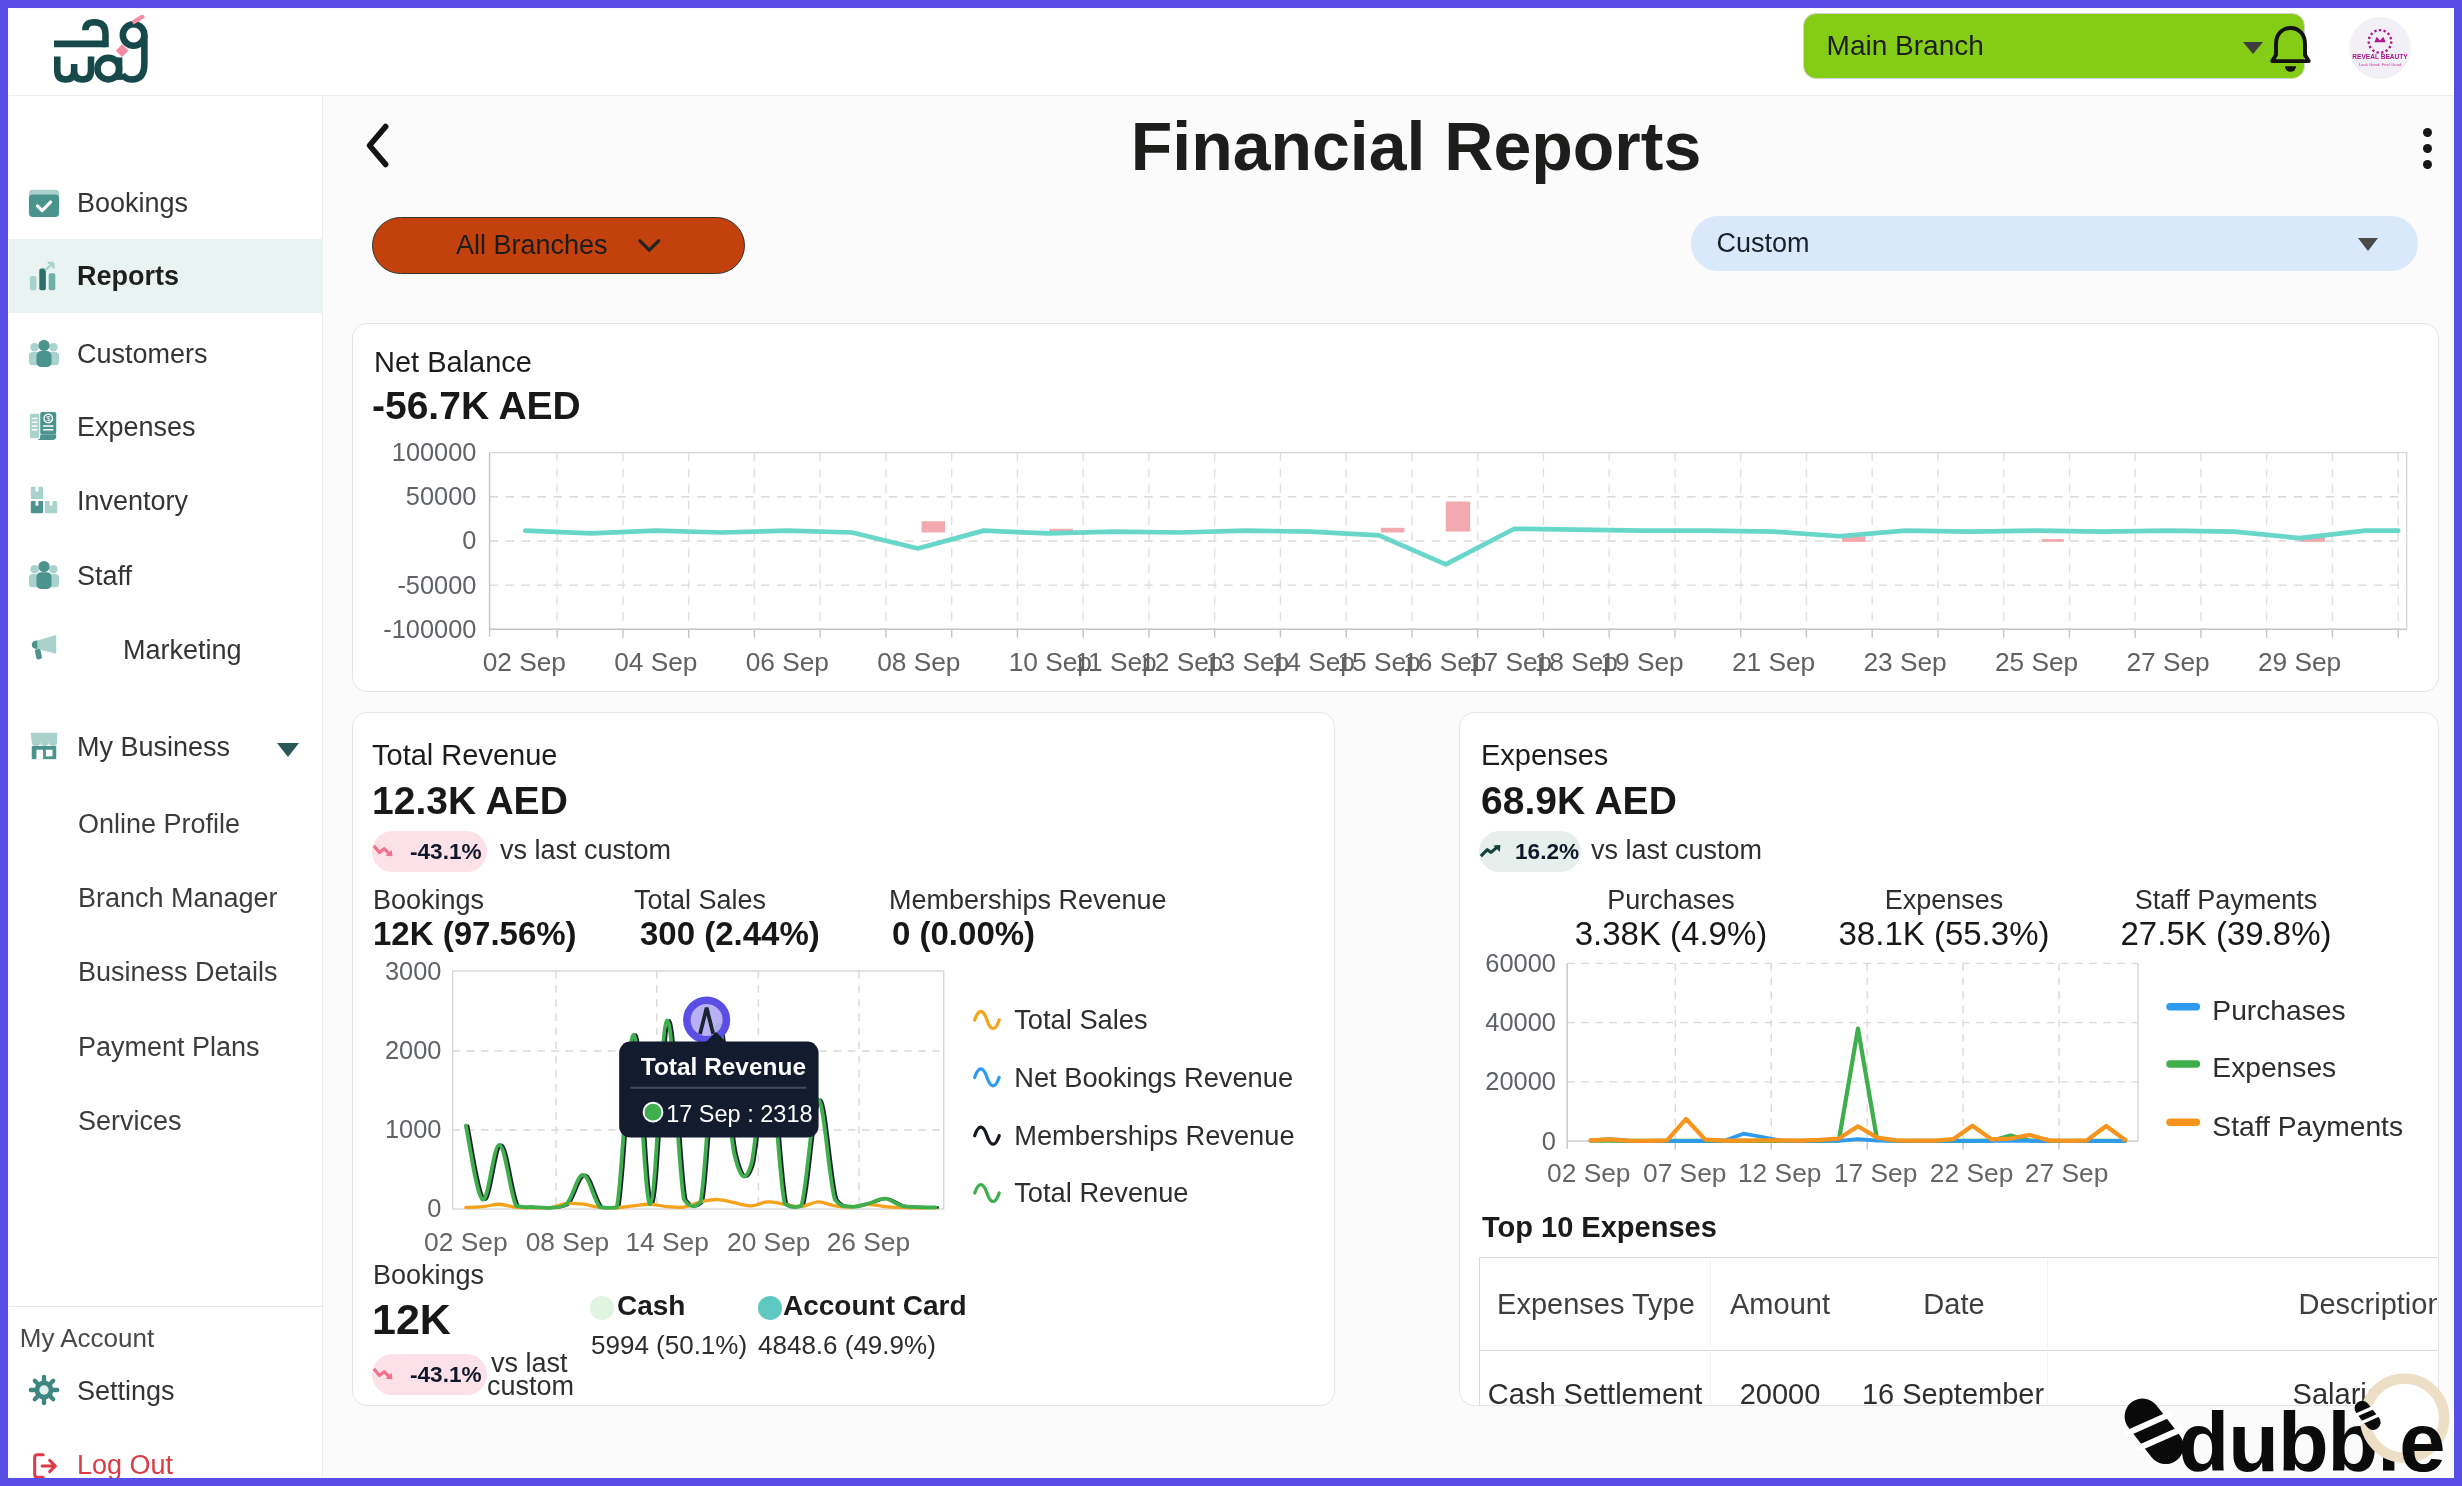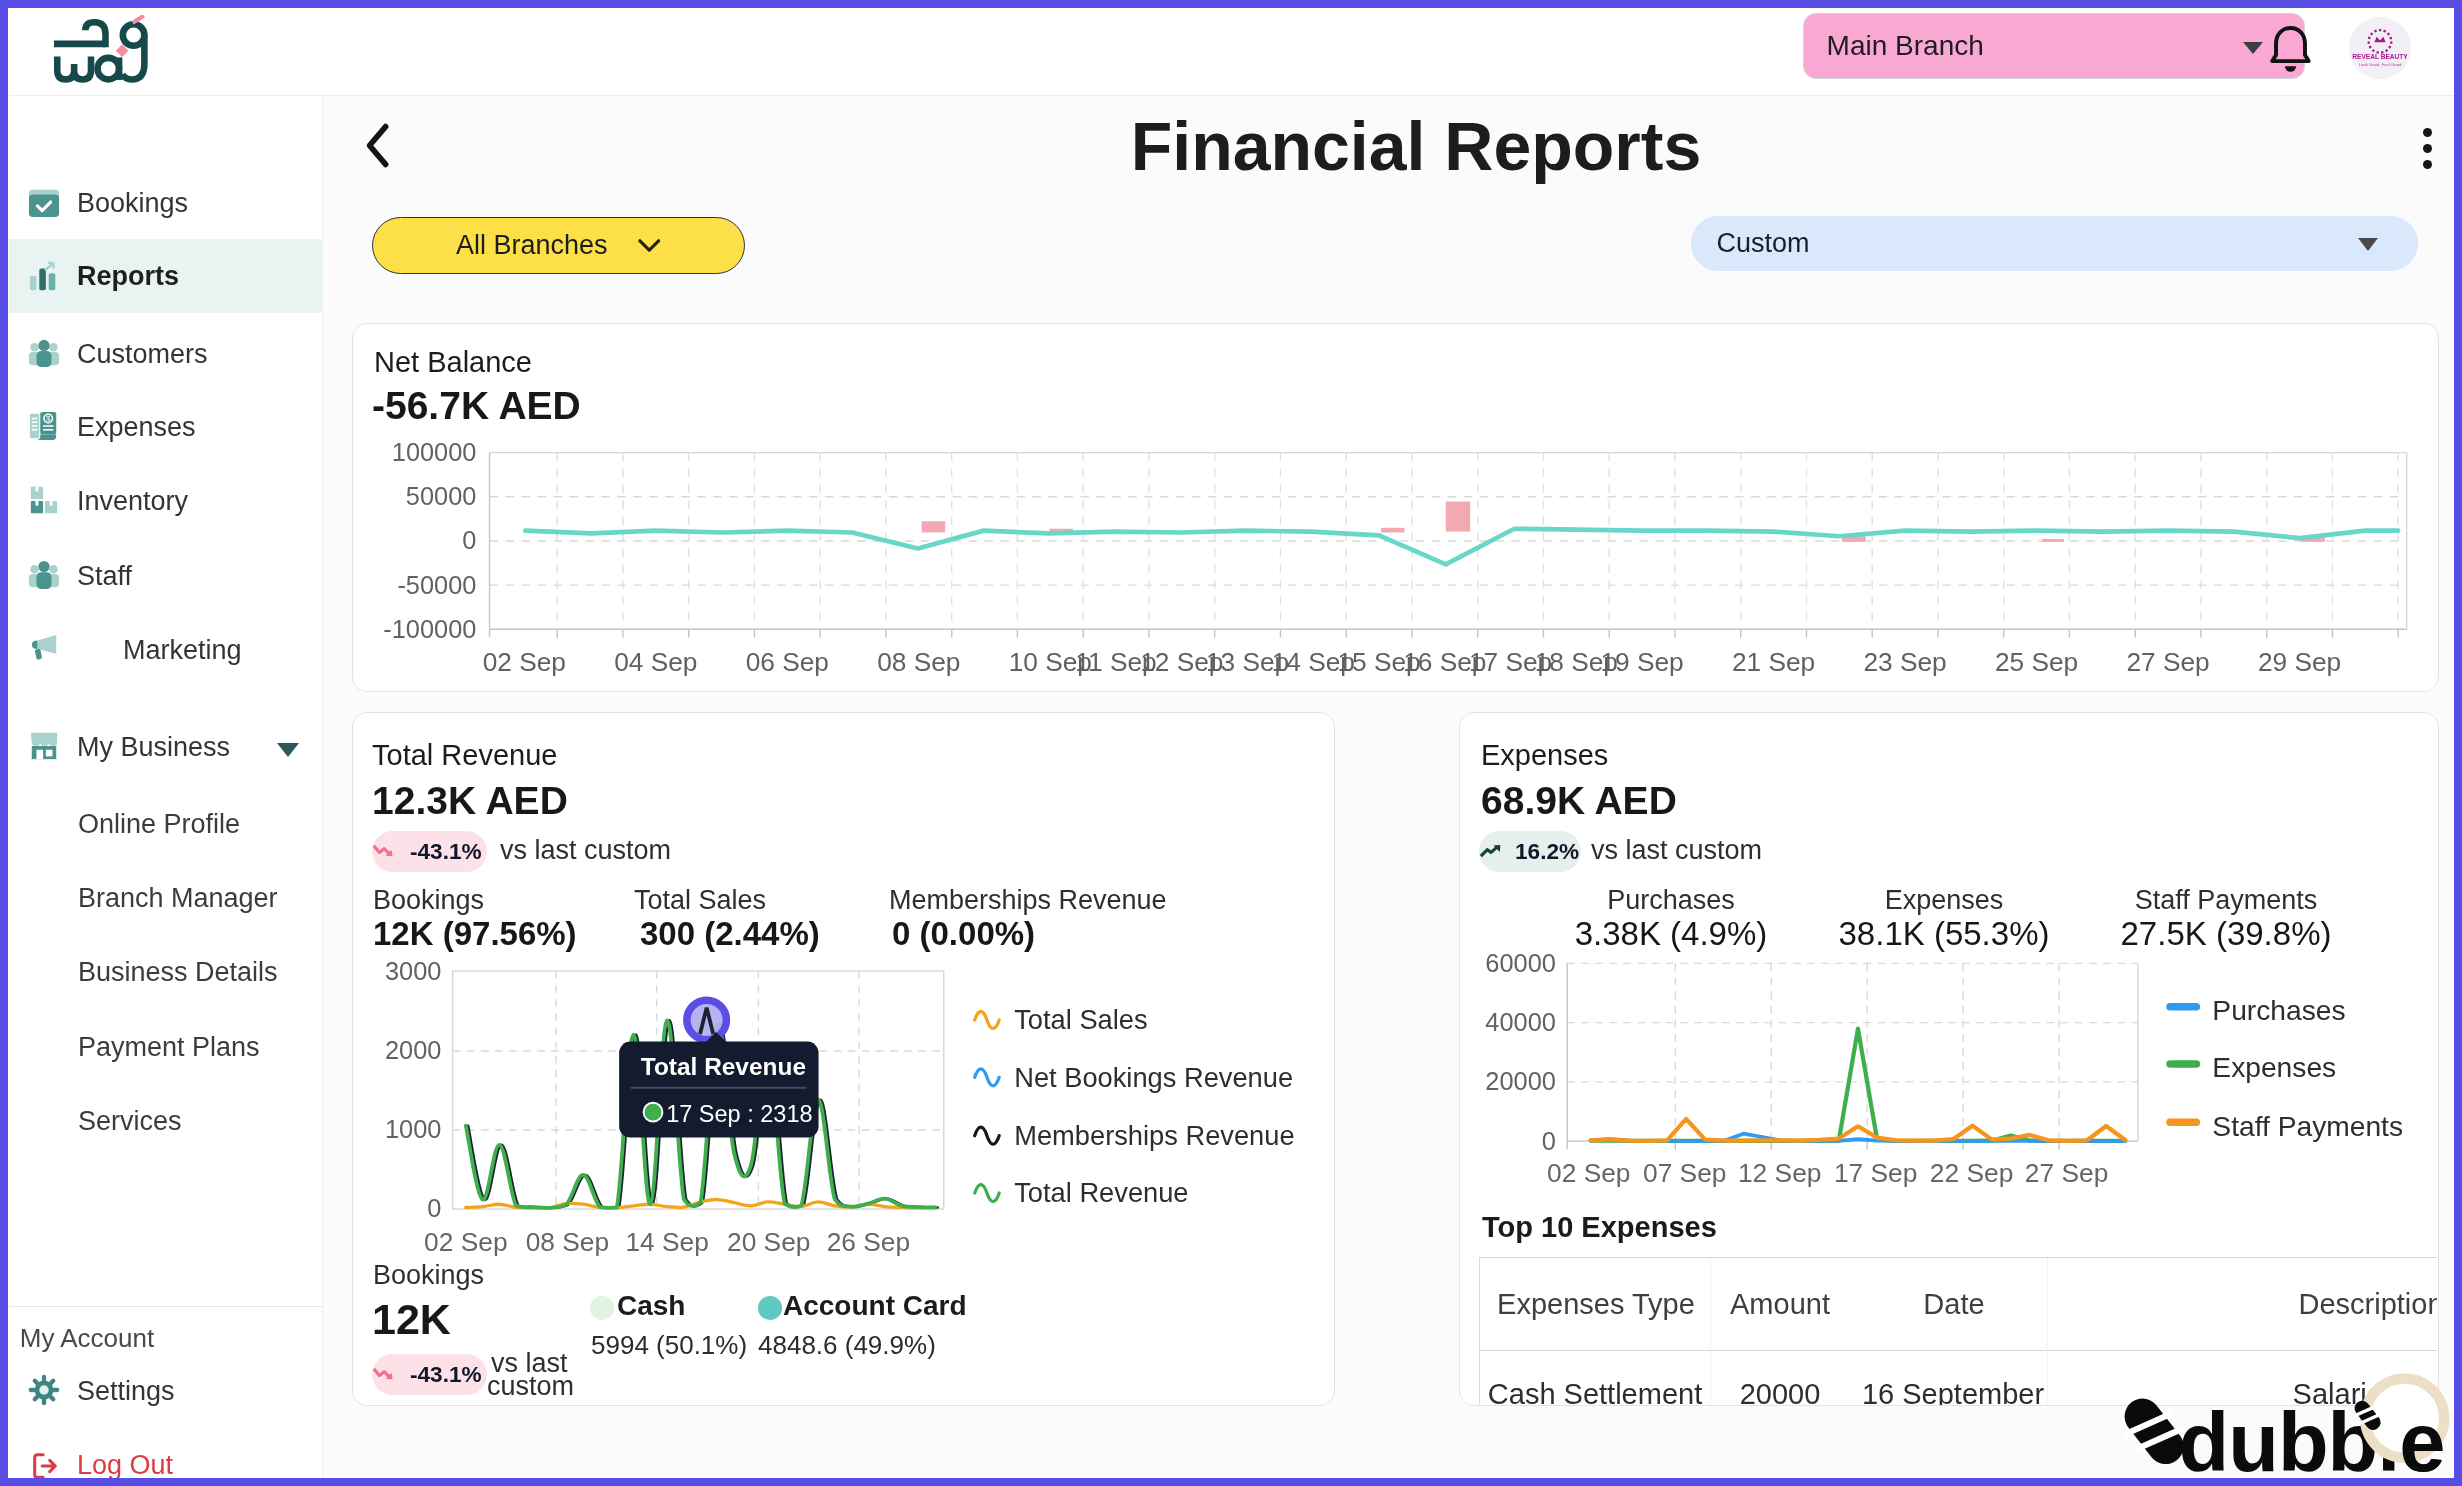--- a/index.html
+++ b/index.html
@@ -28,21 +28,21 @@
     <path d="M55 34 V20 Q55 7.5 43 7.5 Q33.5 7.5 33.5 16"></path>
     <circle cx="85" cy="21" r="11.5"></circle>
     <path d="M96.5 21 V52 Q96.5 68.5 83 68.5 Q76 68.5 73 63"></path>
     <path d="M3.5 44 V59 Q3.5 68.5 12.5 68.5 Q21.5 68.5 21.5 59 V52 M21.5 52 V59 Q21.5 68.5 30.5 68.5 Q39.5 68.5 39.5 59 V44"></path>
     <circle cx="58" cy="57" r="11.5"></circle>
     <path d="M69.5 45 V69"></path>
   </g>
   <path d="M84 8 L96 0.5" stroke="#f48da1" stroke-width="4.5" fill="none"></path>
   <rect x="68" y="33" width="9.5" height="9.5" fill="#f48da1" transform="rotate(45 72.75 37.75)"></rect>
 </svg>
-<div class="abs" style="left:1803px; top:13px; width:502px; height:66px; border:1.9px solid #d4d4d4; border-radius:13px; background:#f9a8d4; z-index:6;">
+<div class="abs" style="left:1803px; top:13px; width:502px; height:66px; border:1.9px solid #d4d4d4; border-radius:13px; background:#84cc16; z-index:6;">
   <span style="position:absolute; left:22.6px; top:16px; font-size:28px; font-weight:500; color:#1d1d1d;">Main Branch</span>
   <span style="position:absolute; right:41px; top:28px; width:0; height:0; border-left:10.3px solid transparent; border-right:10.3px solid transparent; border-top:12.2px solid #3d3d3d;"></span>
 </div>
 <svg class="abs" style="left:2269px; top:23.5px; z-index:6;" width="43" height="49" viewBox="0 0 46 52">
   <path d="M23 4 C13.5 4 7.5 11.5 7.5 21 V33 L3.5 39.5 H42.5 L38.5 33 V21 C38.5 11.5 32.5 4 23 4 Z" fill="none" stroke="#121212" stroke-width="4.2" stroke-linejoin="round"></path>
   <path d="M17 45 a6 6 0 0 0 12 0" fill="#121212"></path>
 </svg>
 <div class="abs" style="left:2349px; top:17px; width:62px; height:62px; border-radius:50%; background:#f2f0f6; overflow:hidden; z-index:6;">
   <svg width="62" height="62" viewBox="0 0 66 66">
     <circle cx="33" cy="26" r="12" fill="none" stroke="#b0168c" stroke-width="2.5" stroke-dasharray="2.5 2.5"></circle>
@@ -159,21 +159,21 @@
 <svg class="abs" style="left:360px; top:119px; z-index:3;" width="38" height="53" viewBox="0 0 40 56">
   <path d="M27 8 L10 28 L27 48" fill="none" stroke="#141414" stroke-width="6" stroke-linecap="round" stroke-linejoin="round"></path>
 </svg>
 <div class="abs" style="left:1416px; top:107px; transform:translateX(-50%); font-size:68px; font-weight:700; color:#1d1d1b; white-space:nowrap; z-index:3;">Financial Reports</div>
 <div class="abs" style="left:2423px; top:128px; z-index:3;">
   <div style="width:9.4px;height:9.4px;border-radius:50%;background:#161616;margin-bottom:6.6px;"></div>
   <div style="width:9.4px;height:9.4px;border-radius:50%;background:#161616;margin-bottom:6.6px;"></div>
   <div style="width:9.4px;height:9.4px;border-radius:50%;background:#161616;"></div>
 </div>
 
-<div class="abs" style="left:372px; top:217px; width:373px; height:57px; border:1.9px solid #333; border-radius:29px; background:#fde047; display:flex; align-items:center; justify-content:center; gap:29px; z-index:3;">
+<div class="abs" style="left:372px; top:217px; width:373px; height:57px; border:1.9px solid #333; border-radius:29px; background:#c2410c; display:flex; align-items:center; justify-content:center; gap:29px; z-index:3;">
   <span style="font-size:27px; font-weight:500; color:#1c1c1c;">All Branches</span>
   <svg width="24.5" height="15" viewBox="0 0 26 16">
       <path d="M3 3 L13 13 L23 3" fill="none" stroke="#222" stroke-width="3.4" stroke-linecap="round" stroke-linejoin="round"></path>
     </svg>
 </div>
 <div class="abs" style="left:1691px; top:216px; width:727px; height:55px; border-radius:27px; background:#d9e8fa; z-index:3;">
   <span style="position:absolute; left:25.4px; top:12.2px; font-size:27px; color:#18202b;">Custom</span>
   <span style="position:absolute; right:40px; top:21.6px; width:0; height:0; border-left:10.3px solid transparent; border-right:10.3px solid transparent; border-top:13px solid #4a4a4a;"></span>
 </div>
 

